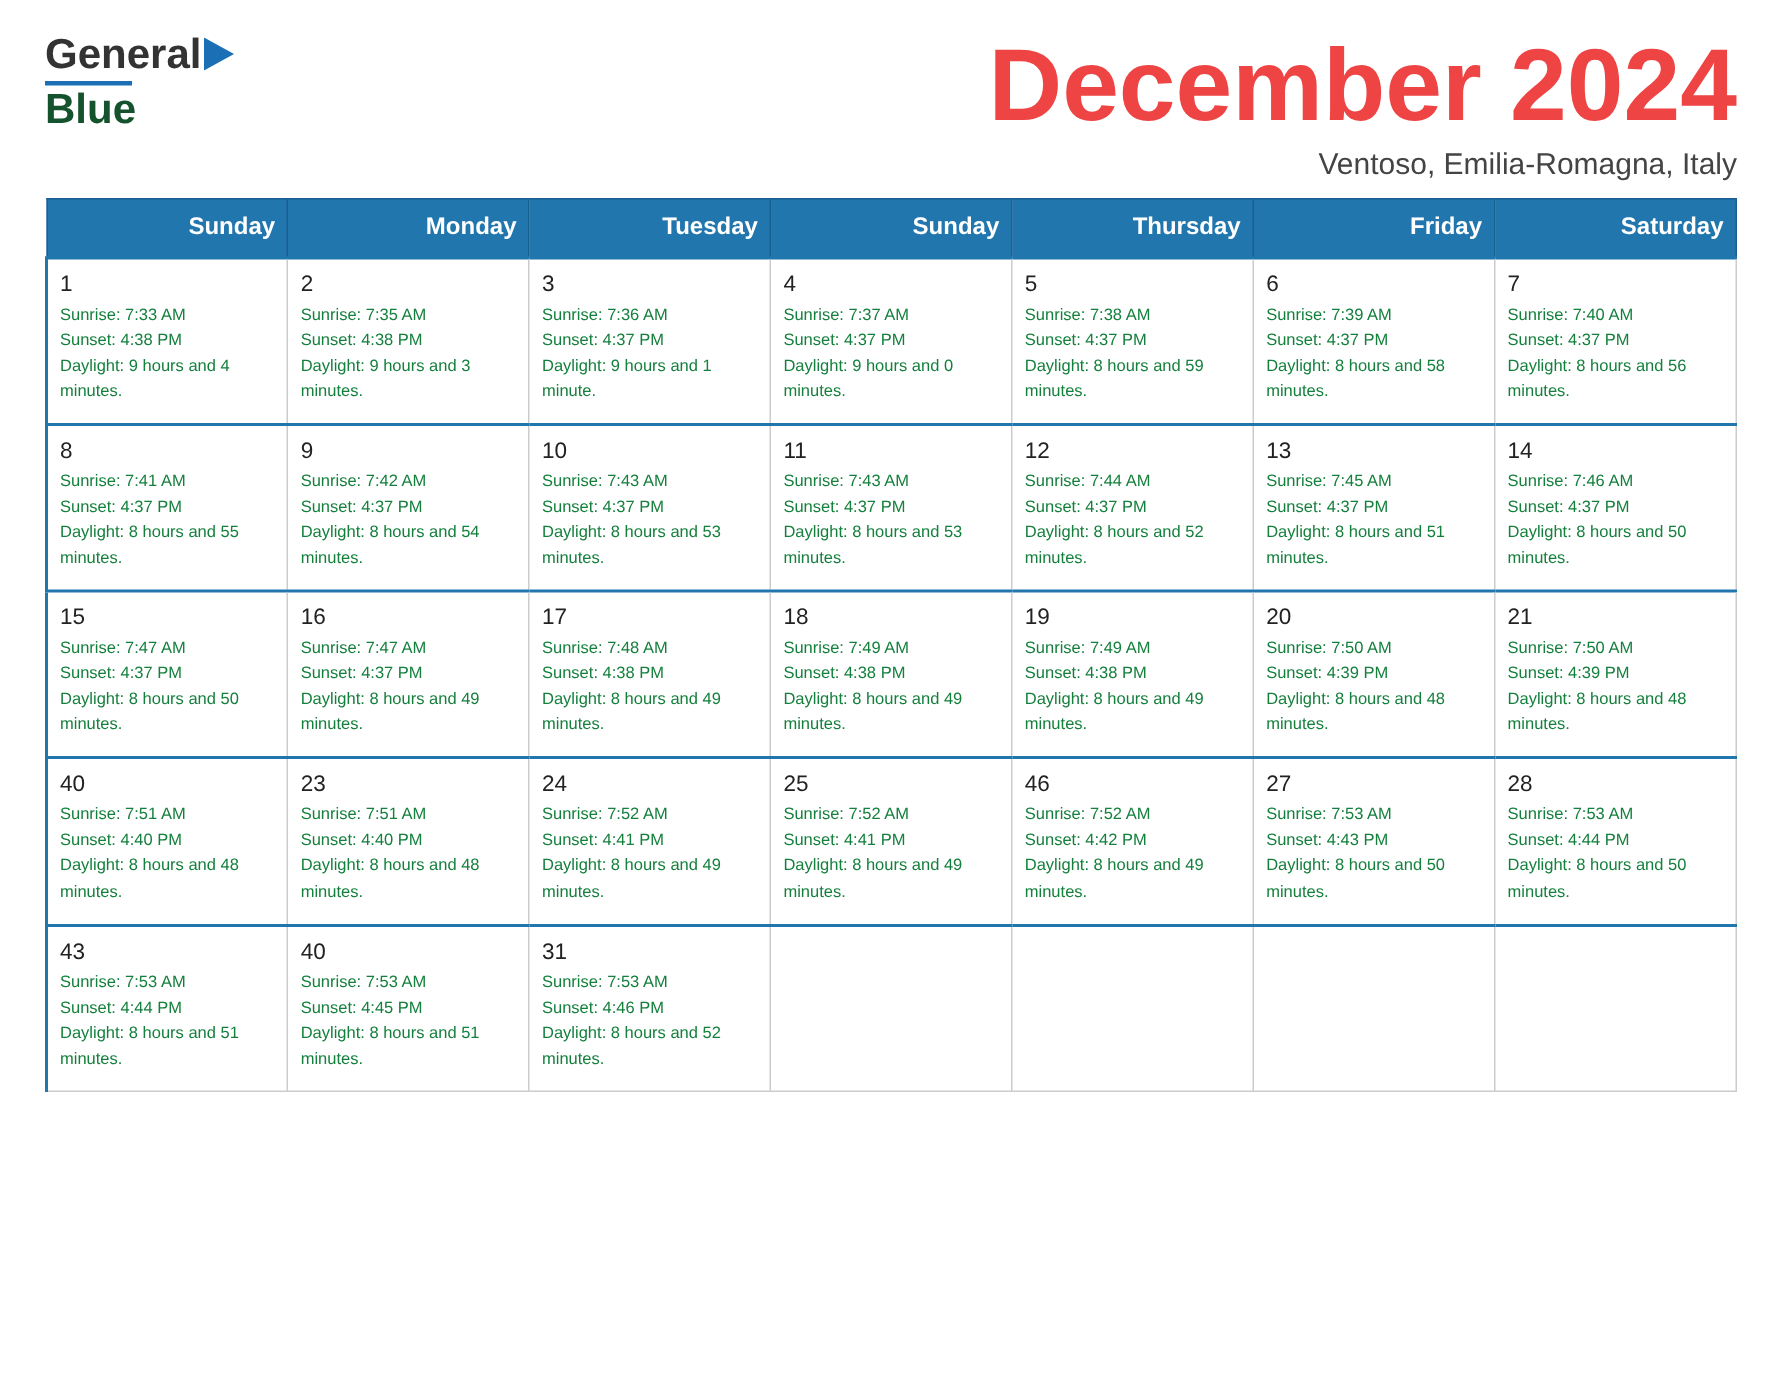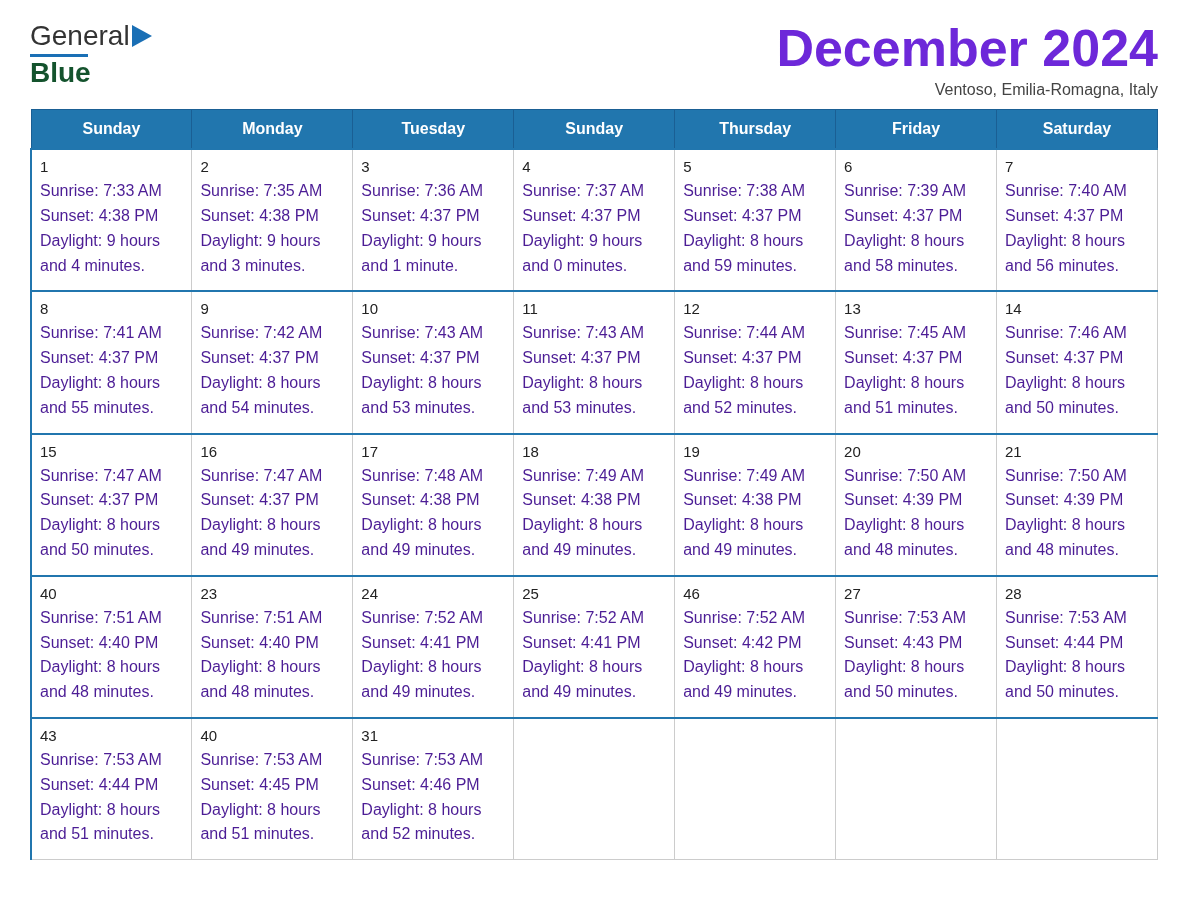--- a/index.html
+++ b/index.html
@@ -11,62 +11,62 @@
       min-height: 918px;
     }
     .header {
       display: flex;
       justify-content: space-between;
       align-items: flex-start;
       margin-bottom: 10px;
     }
     .logo-text-general {
       font-size: 28px;
-      font-weight: normal;
+      font-weight: bold;
       color: #333;
       font-family: Arial, sans-serif;
     }
     .logo-text-blue {
       font-size: 28px;
       font-weight: bold;
       color: #14532d;
       font-family: Arial, sans-serif;
     }
     .logo-line {
       width: 58px;
       height: 3px;
       background: #1a6fb5;
       margin-top: 2px;
     }
     .title-section {
       text-align: right;
     }
     .month-title {
-      font-size: 52px;
+      font-size: 68px;
       font-weight: bold;
-      color: #6d28d9;
+      color: #ef4444;
       line-height: 1.1;
     }
     .location {
-      font-size: 16px;
+      font-size: 20px;
       color: #444;
       margin-top: 4px;
     }
     table {
       width: 100%;
       border-collapse: collapse;
       margin-top: 8px;
     }
     th {
       background-color: #2176ae;
       color: #fff;
       padding: 10px 8px;
       font-size: 16px;
       font-weight: bold;
-      text-align: center;
+      text-align: right;
       border: 1px solid #1a5f94;
     }
     td {
       vertical-align: top;
       padding: 8px 8px 12px 8px;
       border: 1px solid #ccc;
       width: 14.28%;
       min-height: 90px;
       font-size: 13px;
       color: #222;
@@ -78,23 +78,23 @@
     tr td {
       border-top: 2px solid #2176ae;
     }
     .day-number {
       font-size: 15px;
       font-weight: normal;
       margin-bottom: 4px;
       display: block;
     }
     .day-info {
-      font-size: 16px;
+      font-size: 11px;
       line-height: 1.55;
-      color: #4c1d95;
+      color: #15803d;
     }
     .empty-cell {
       background: #fff;
     }
     .logo-wrapper {
       display: flex;
       flex-direction: column;
       align-items: flex-start;
     }
     .logo-top {

